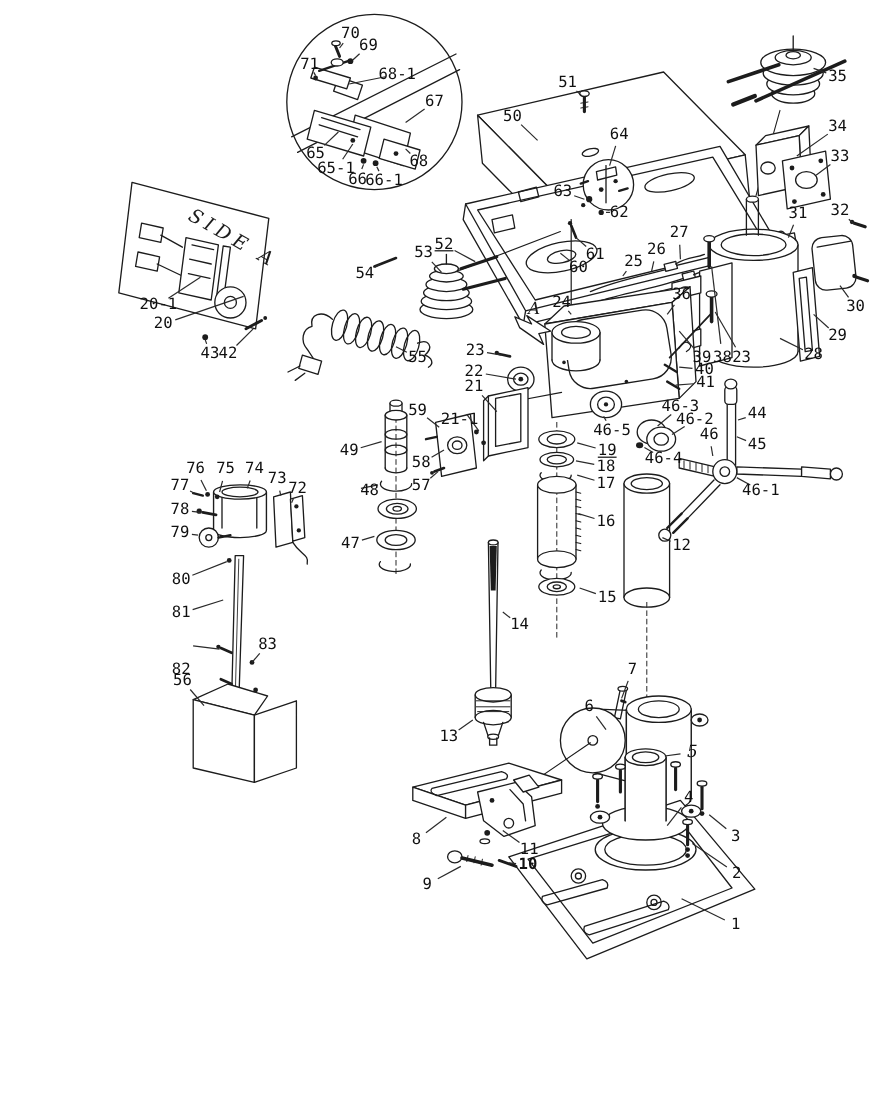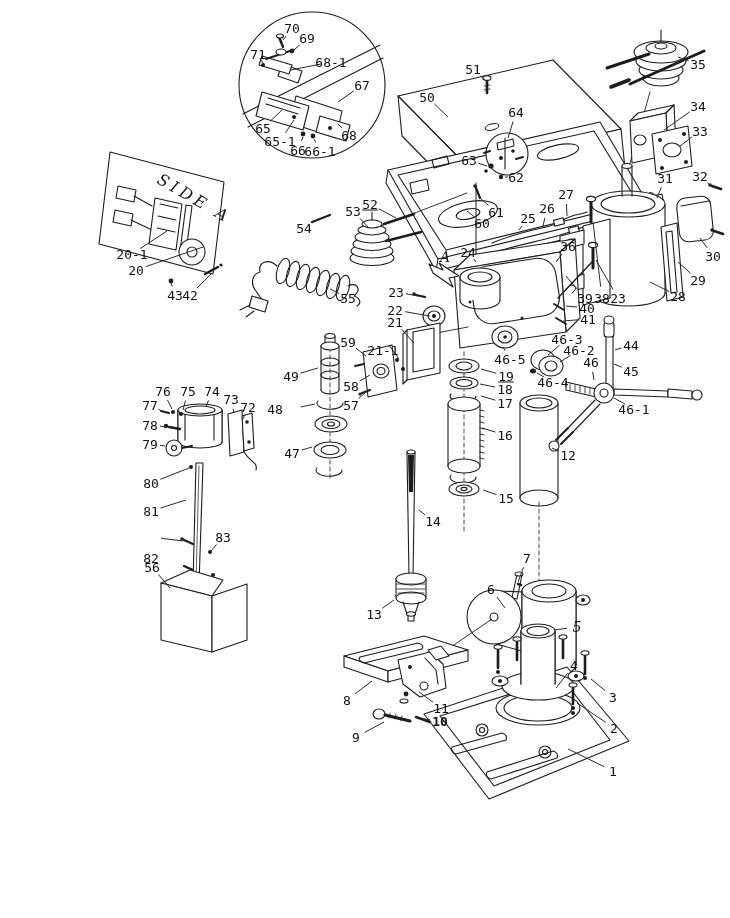--- a/index.html
+++ b/index.html
@@ -575,21 +575,21 @@
       <div class="part-label" style="left: 175px; top: 295px;">43</div>
       <div class="part-label" style="left: 631px; top: 345px;">44</div>
       <div class="part-label" style="left: 631px; top: 371px;">45</div>
       <div class="part-label" style="left: 591px; top: 362px;">46</div>
       <div class="part-label" style="left: 634px; top: 409px;">46-1</div>
       <div class="part-label" style="left: 579px; top: 350px;">46-2</div>
       <div class="part-label" style="left: 567px; top: 339px;">46-3</div>
       <div class="part-label" style="left: 553px; top: 382px;">46-4</div>
       <div class="part-label" style="left: 510px; top: 359px;">46-5</div>
       <div class="part-label" style="left: 292px; top: 453px;">47</div>
-      <div class="part-label" style="left: 275px; top: 409px; text-align: center;">48</div>
+      <div class="part-label" style="left: 308px; top: 409px; text-align: center;">48</div>
       <div class="part-label" style="left: 291px; top: 376px;">49</div>
       <div class="part-label" style="left: 427px; top: 97px;">50</div>
       <div class="part-label" style="left: 473px; top: 69px;">51</div>
       <div class="part-label" style="left: 370px; top: 204px; text-decoration: underline;">52</div>
       <div class="part-label" style="left: 353px; top: 211px;">53</div>
       <div class="part-label" style="left: 304px; top: 228px;">54</div>
       <div class="part-label" style="left: 348px; top: 298px;">55</div>
       <div class="part-label" style="left: 152px; top: 567px;">56</div>
       <div class="part-label" style="left: 351px; top: 405px;">57</div>
       <div class="part-label" style="left: 351px; top: 386px;">58</div>

